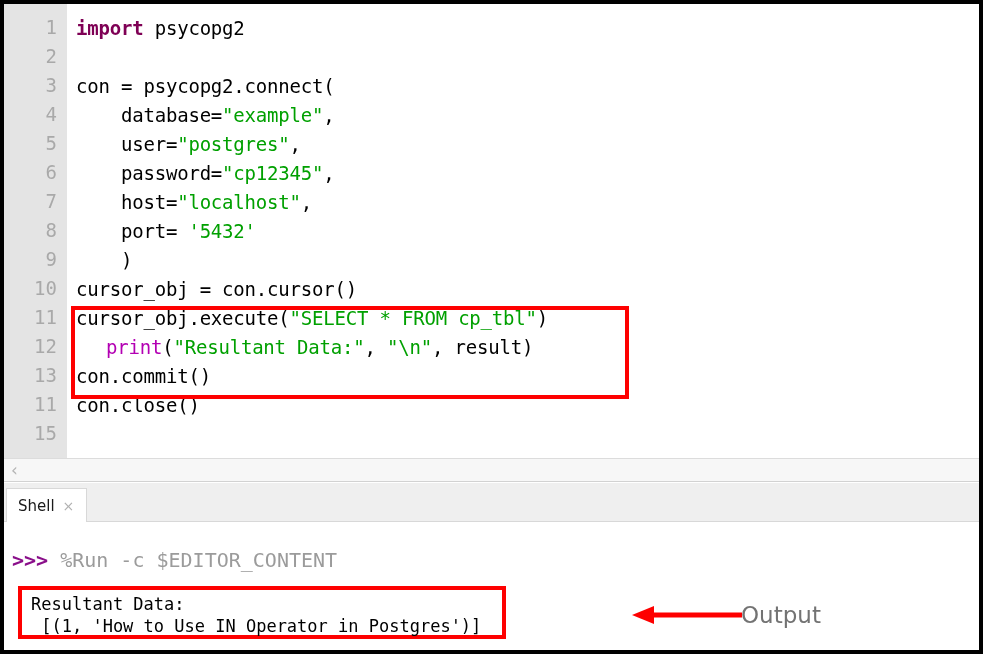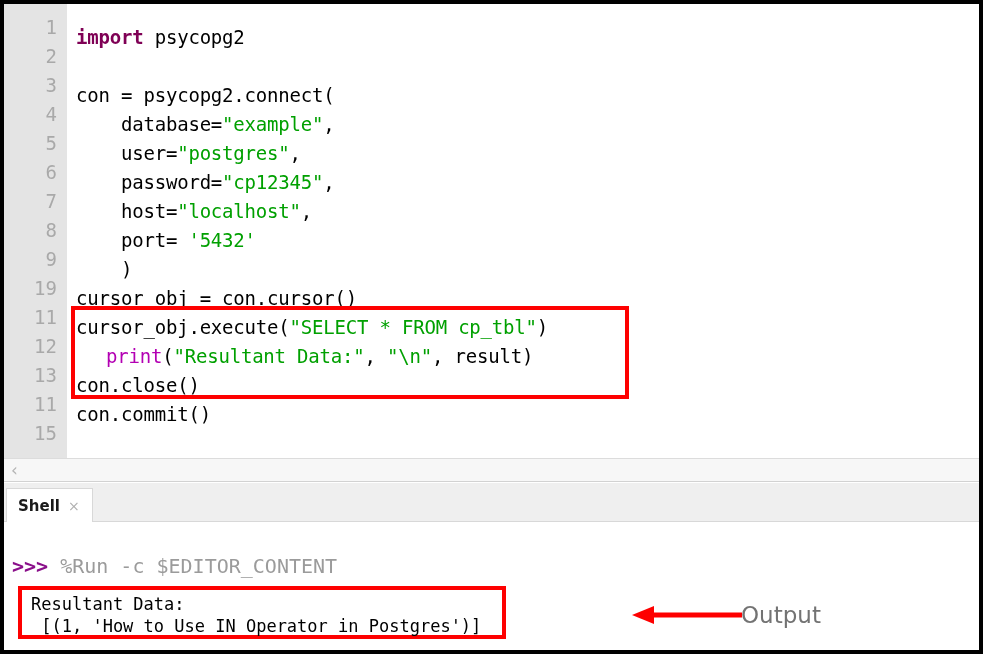--- a/index.html
+++ b/index.html
@@ -48,21 +48,21 @@
     padding-right: 10px;
     box-sizing: border-box;
     color: #a9a9a9;
     font-family: "DejaVu Sans Mono", monospace;
     font-size: 19px;
   }
 
   .code-area {
     position: relative;
     flex: 1 1 auto;
-    padding-top: 19px;
+    padding-top: 10px;
     padding-left: 9px;
     box-sizing: border-box;
     background: #ffffff;
   }
 
   .code-line {
     height: 29px;
     line-height: 29px;
     white-space: pre;
     font-family: "DejaVu Sans Mono", monospace;
@@ -131,21 +131,21 @@
     border: 1px solid #d8d8d8;
     border-bottom: none;
     box-sizing: border-box;
     display: flex;
     align-items: center;
     gap: 8px;
   }
   .tab-label {
     font-family: "DejaVu Sans", sans-serif;
     font-size: 15px;
-    font-weight: bold;
+    font-weight: normal;
     color: #1a1a1a;
   }
   .tab-close {
     font-family: "DejaVu Sans", sans-serif;
     font-size: 14px;
     color: #b0b0b0;
     line-height: 1;
   }
 
   
@@ -155,21 +155,21 @@
     top: 518px;
     right: 0;
     bottom: 0;
     background: #ffffff;
     overflow: hidden;
   }
 
   .prompt-line {
     position: absolute;
     left: 8px;
-    top: 32px;
+    top: 26px;
     white-space: pre;
     font-family: "DejaVu Sans Mono", monospace;
     font-size: 20px;
   }
   .prompt-caret { color: #8a0f8a; font-weight: bold; }
   .prompt-cmd   { color: #9b9b9b; }
 
   .output-box {
     position: absolute;
     left: 14px;
@@ -218,43 +218,43 @@
     <div class="gutter">
       <div class="gutter-line">1</div>
       <div class="gutter-line">2</div>
       <div class="gutter-line">3</div>
       <div class="gutter-line">4</div>
       <div class="gutter-line">5</div>
       <div class="gutter-line">6</div>
       <div class="gutter-line">7</div>
       <div class="gutter-line">8</div>
       <div class="gutter-line">9</div>
-      <div class="gutter-line">19</div>
+      <div class="gutter-line">10</div>
       <div class="gutter-line">11</div>
       <div class="gutter-line">12</div>
       <div class="gutter-line">13</div>
       <div class="gutter-line">11</div>
       <div class="gutter-line">15</div>
     </div>
 
     <div class="code-area">
       <div class="code-line"><span class="tok-kw">import</span><span class="tok-plain"> psycopg2</span></div>
       <div class="code-line"><span class="tok-plain"></span></div>
       <div class="code-line"><span class="tok-plain">con = psycopg2.connect(</span></div>
       <div class="code-line"><span class="tok-plain">    database=</span><span class="tok-str">"example"</span><span class="tok-plain">,</span></div>
       <div class="code-line"><span class="tok-plain">    user=</span><span class="tok-str">"postgres"</span><span class="tok-plain">,</span></div>
       <div class="code-line"><span class="tok-plain">    password=</span><span class="tok-str">"cp12345"</span><span class="tok-plain">,</span></div>
       <div class="code-line"><span class="tok-plain">    host=</span><span class="tok-str">"localhost"</span><span class="tok-plain">,</span></div>
       <div class="code-line"><span class="tok-plain">    port= </span><span class="tok-str">'5432'</span></div>
       <div class="code-line"><span class="tok-plain">    )</span></div>
       <div class="code-line"><span class="tok-plain">cursor_obj = con.cursor()</span></div>
       <div class="code-line"><span class="tok-plain">cursor_obj.execute(</span><span class="tok-str">"SELECT * FROM cp_tbl"</span><span class="tok-plain">)</span></div>
       <div class="code-line"><span class="tok-builtin">print</span><span class="tok-plain">(</span><span class="tok-str">"Resultant Data:"</span><span class="tok-plain">, </span><span class="tok-str">"\n"</span><span class="tok-plain">, result)</span></div>
+      <div class="code-line"><span class="tok-plain">con.commit()</span></div>
       <div class="code-line"><span class="tok-plain">con.close()</span></div>
-      <div class="code-line"><span class="tok-plain">con.commit()</span></div>
     </div>
   </div>
 
   <div class="code-highlight-box"></div>
 
   <div class="hscroll">
     <span class="hscroll-chevron">‹</span>
   </div>
 
   <div class="tabbar">

